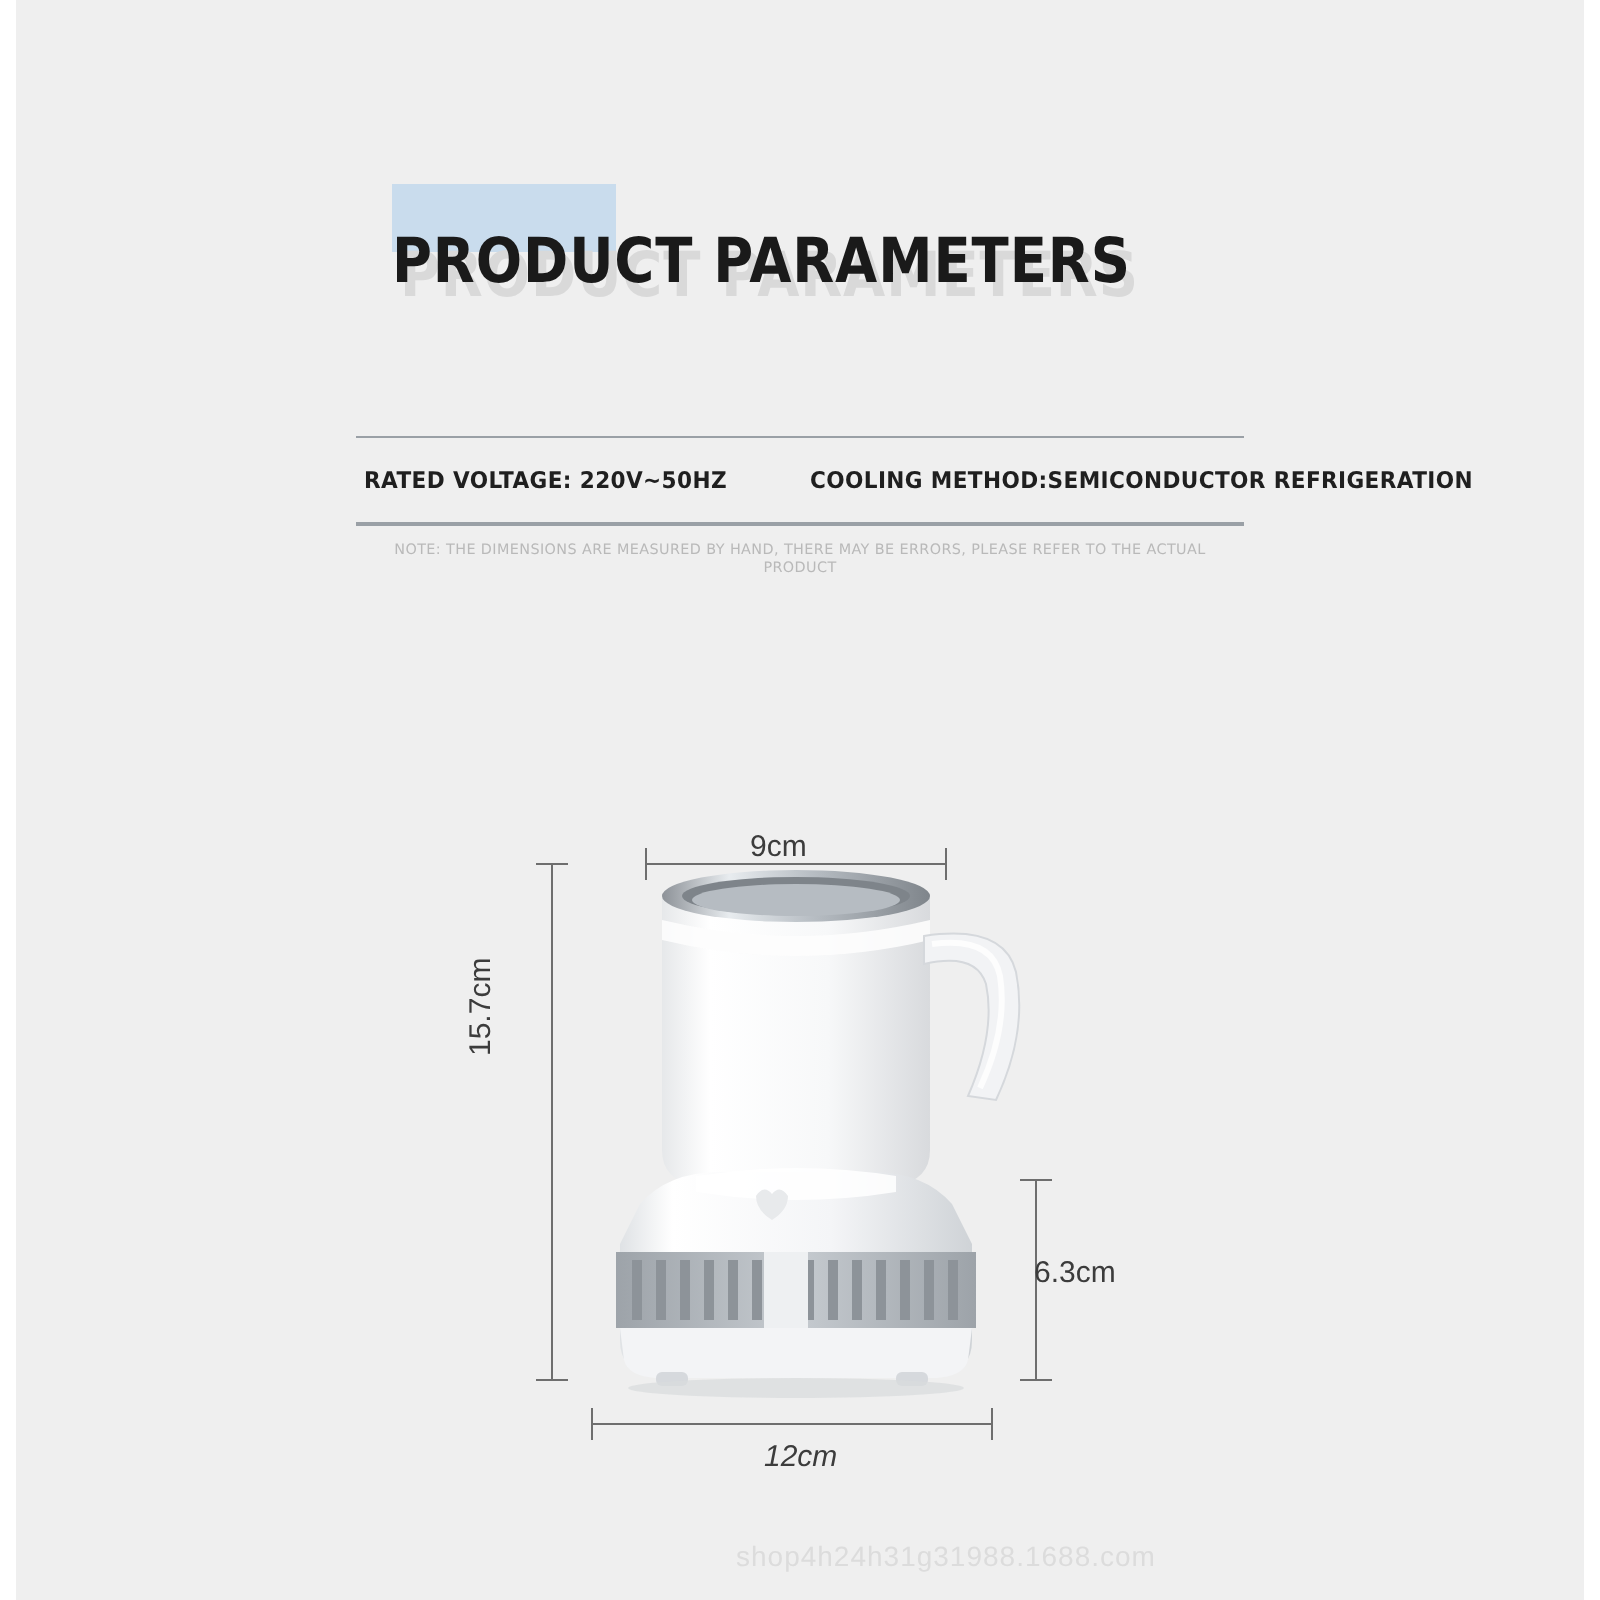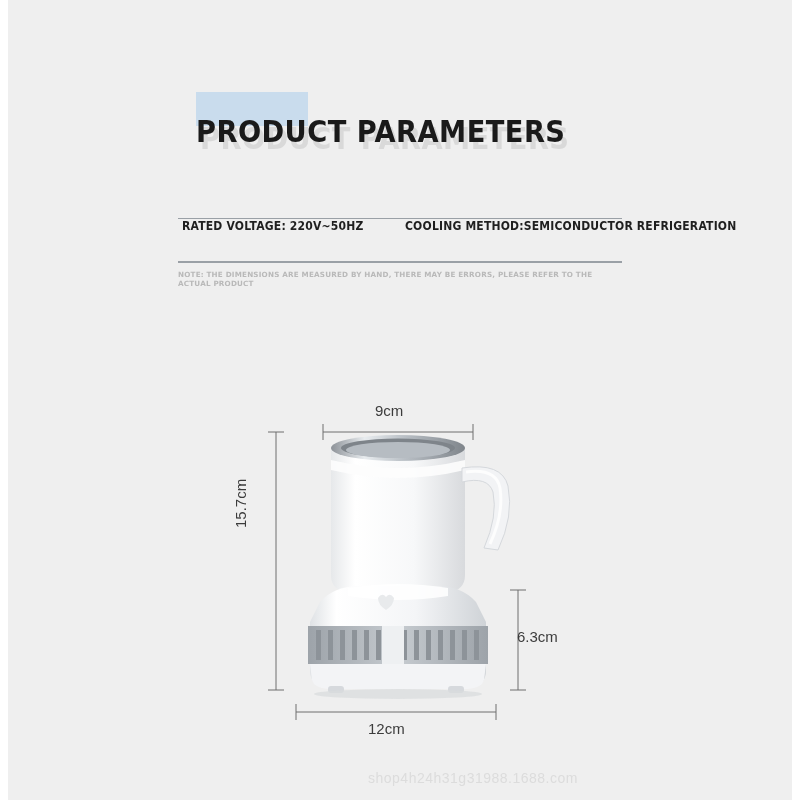--- a/index.html
+++ b/index.html
@@ -66,60 +66,60 @@
     left: 178px; top: 218px;
     width: 444px;
   }
   .rule {
     height: 1px;
     background: #9aa0a6;
     width: 100%;
   }
   .spec-row {
     display: flex;
-    align-items: flex-start;
+    align-items: center;
     height: 42px;
     padding: 0 4px;
   }
   .spec-cell {
     font-size: 11.5px;
     font-weight: bold;
     color: #1f1f1f;
     letter-spacing: 0.2px;
     white-space: nowrap;
     font-family: "DejaVu Sans", sans-serif;
     transform: scaleX(0.94);
     transform-origin: left center;
   }
   .spec-cell.second { margin-left: 30px; }
   .note {
     margin-top: 7px;
-    text-align: left;
+    text-align: center;
     font-size: 7.2px;
     color: #b9b9b9;
     letter-spacing: 0.2px;
     font-family: "DejaVu Sans", sans-serif;
-    font-weight: bold;
+    font-weight: normal;
   }
 
   
   .diagram {
     position: absolute;
     left: 230px; top: 390px;
     width: 400px; height: 370px;
   }
   .dim-label {
     position: absolute;
     font-size: 15px;
     color: #3c3c3c;
     font-family: "Liberation Sans", sans-serif;
     white-space: nowrap;
   }
-  .dim-top { left: 145px; top: 12px; text-align: center; }
-  .dim-bottom { left: 138px; top: 330px; }
+  .dim-top { left: 145px; top: 25px; text-align: center; }
+  .dim-bottom { left: 152px; top: 330px; font-style: italic; }
   .dim-left {
     left: 2px; top: 138px;
     transform: rotate(-90deg);
     transform-origin: left top;
   }
   .dim-right { left: 287px; top: 238px; }
 
   svg.lines { position: absolute; left: 0; top: 0; }
 
   

